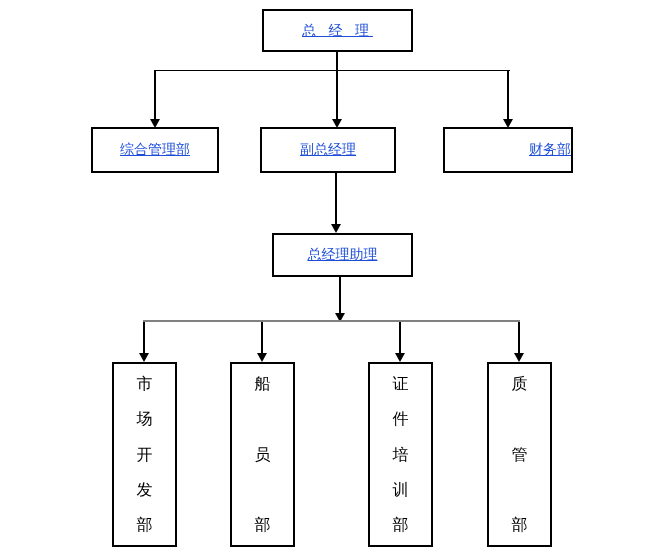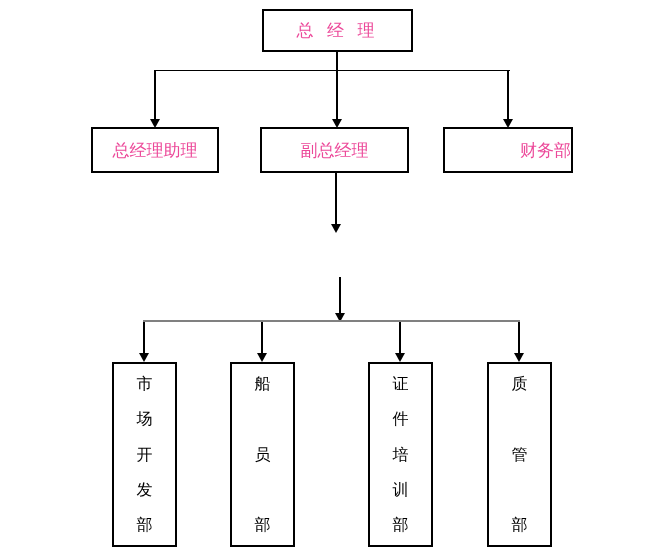--- a/index.html
+++ b/index.html
@@ -15,23 +15,24 @@
   .node {
     position: absolute;
     box-sizing: border-box;
     border: 2px solid #000000;
     background: #ffffff;
     display: flex;
     align-items: center;
     justify-content: center;
   }
   .node-h span {
-    font-size: 17px;
+    font-size: 14px;
     white-space: pre;
-    color: #ec4899;
+    color: #1d4ed8;
+    text-decoration: underline;
   }
   .node-h.spaced span { letter-spacing: 4px; }
   .node-v {
     flex-direction: column;
     justify-content: space-between;
     padding: 12px 0;
   }
   .node-v span {
     font-size: 16px;
     line-height: 16px;
@@ -59,32 +60,35 @@
 
   <div class="vline" style="left:336px; top:51px; height:68px;"></div>
   <div class="hline" style="left:154px; top:70px; width:356px;"></div>
   <div class="vline" style="left:154px; top:70px; height:49px;"></div>
   <div class="vline" style="left:507px; top:70px; height:49px;"></div>
   <div class="arrow" style="left:150px; top:119px;"></div>
   <div class="arrow" style="left:332px; top:119px;"></div>
   <div class="arrow" style="left:503px; top:119px;"></div>
 
   <div class="node node-h" style="left:91px; top:127px; width:128px; height:46px;">
-    <span>总经理助理</span>
+    <span>综合管理部</span>
   </div>
-  <div class="node node-h" style="left:260px; top:127px; width:149px; height:46px;">
+  <div class="node node-h" style="left:260px; top:127px; width:136px; height:46px;">
     <span>副总经理</span>
   </div>
   <div class="node node-h" style="left:443px; top:127px; width:130px; height:46px;justify-content:flex-end;">
     <span>财务部</span>
   </div>
 
   <div class="vline" style="left:335px; top:173px; height:51px;"></div>
   <div class="arrow" style="left:331px; top:224px;"></div>
 
+  <div class="node node-h" style="left:272px; top:233px; width:141px; height:44px;">
+    <span>总经理助理</span>
+  </div>
 
   <div class="vline" style="left:339px; top:277px; height:36px;"></div>
   <div class="arrow" style="left:335px; top:313px;"></div>
   <div class="hline-gray" style="left:143px; top:320px; width:377px;"></div>
   <div class="vline" style="left:143px; top:322px; height:31px;"></div>
   <div class="vline" style="left:261px; top:322px; height:31px;"></div>
   <div class="vline" style="left:399px; top:322px; height:31px;"></div>
   <div class="vline" style="left:518px; top:322px; height:31px;"></div>
   <div class="arrow" style="left:139px; top:353px;"></div>
   <div class="arrow" style="left:257px; top:353px;"></div>

